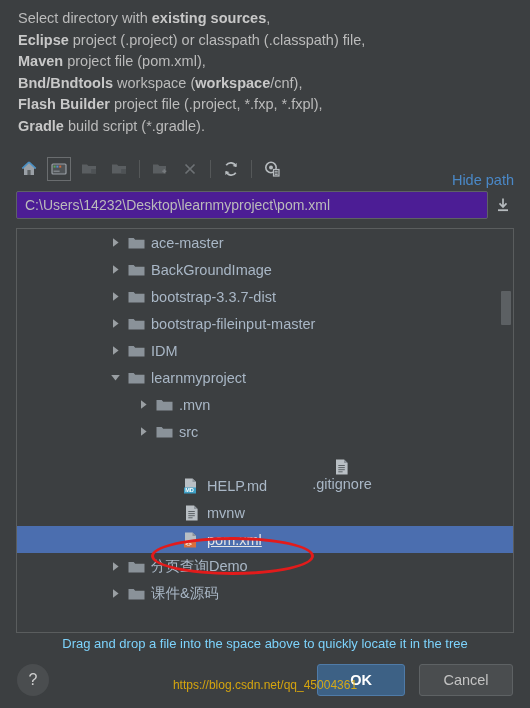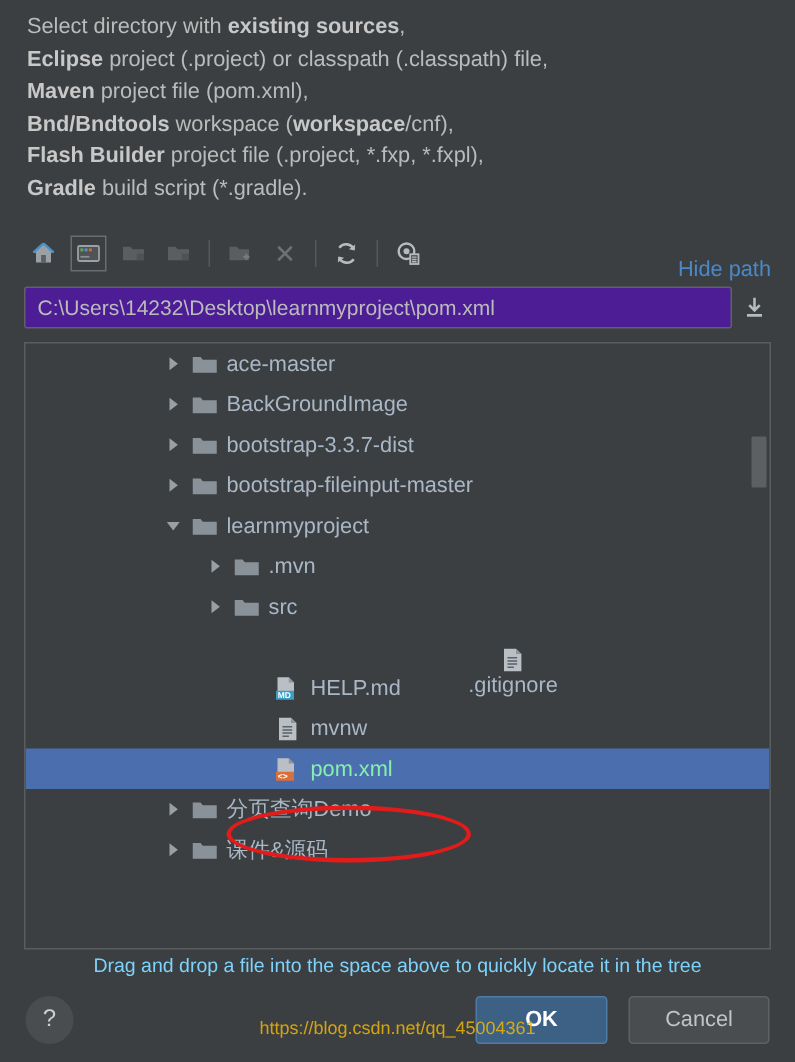--- a/index.html
+++ b/index.html
@@ -109,21 +109,21 @@
     width: 18px; height: 16px;
     flex: 0 0 18px;
     margin-left: 5px;
     display: flex; align-items: center; justify-content: center;
   }
   .row .lbl {
     margin-left: 6px;
     font-size: 14.5px;
     color: #a9b7c6;
   }
-  .row.sel .lbl { color: #86efac; }
+  .row.sel .lbl { color: #e5e5e5; text-decoration: underline; }
 
   
   .vscroll {
     position: absolute;
     right: 2px; top: 62px;
     width: 10px; height: 34px;
     background: #5c6063;
     border-radius: 1px;
   }
 
@@ -327,20 +327,33 @@
           <span class="ico">
             <svg width="17" height="14" viewBox="0 0 17 14">
               <path d="M0.5 2 h5.2 l1.5 1.8 H16.5 V12.5 H0.5 Z" fill="#8a9299"></path>
             </svg>
           </span>
           <span class="lbl">bootstrap-fileinput-master</span>
         </div>
         <div class="row" style="padding-left: 92px;">
           <span class="arrow">
             <svg width="11" height="11" viewBox="0 0 11 11">
+              <path d="M3 1.2 L3 9.8 L8.6 5.5 Z" fill="#9a9fa3"></path>
+            </svg>
+          </span>
+          <span class="ico">
+            <svg width="17" height="14" viewBox="0 0 17 14">
+              <path d="M0.5 2 h5.2 l1.5 1.8 H16.5 V12.5 H0.5 Z" fill="#8a9299"></path>
+            </svg>
+          </span>
+          <span class="lbl">IDM</span>
+        </div>
+        <div class="row" style="padding-left: 92px;">
+          <span class="arrow">
+            <svg width="11" height="11" viewBox="0 0 11 11">
               <path d="M1.2 3 L9.8 3 L5.5 8.6 Z" fill="#9a9fa3"></path>
             </svg>
           </span>
           <span class="ico">
             <svg width="17" height="14" viewBox="0 0 17 14">
               <path d="M0.5 2 h5.2 l1.5 1.8 H16.5 V12.5 H0.5 Z" fill="#8a9299"></path>
             </svg>
           </span>
           <span class="lbl">learnmyproject</span>
         </div>

